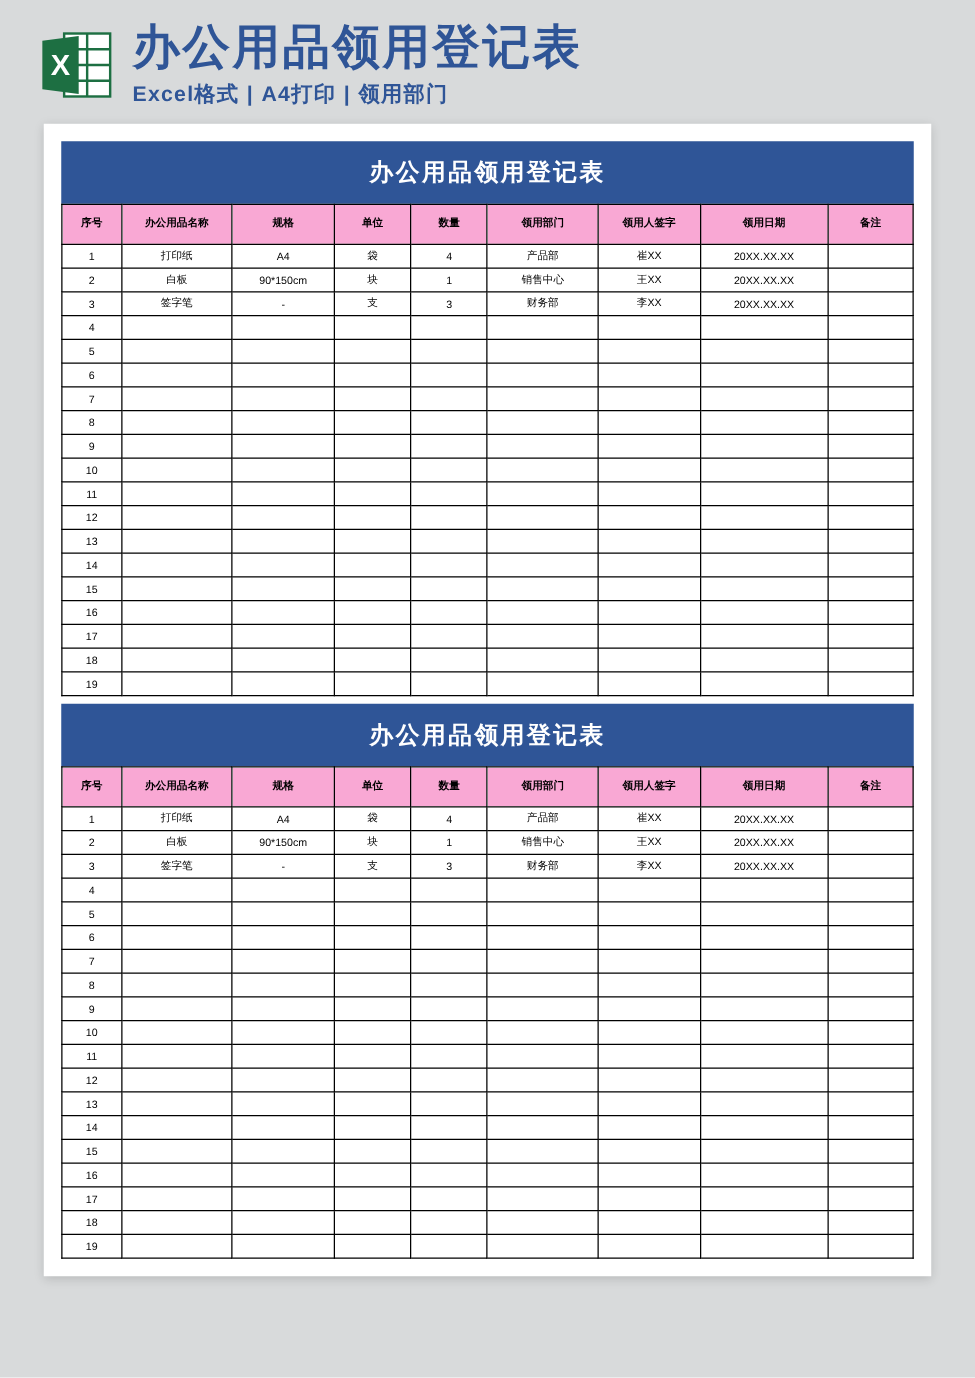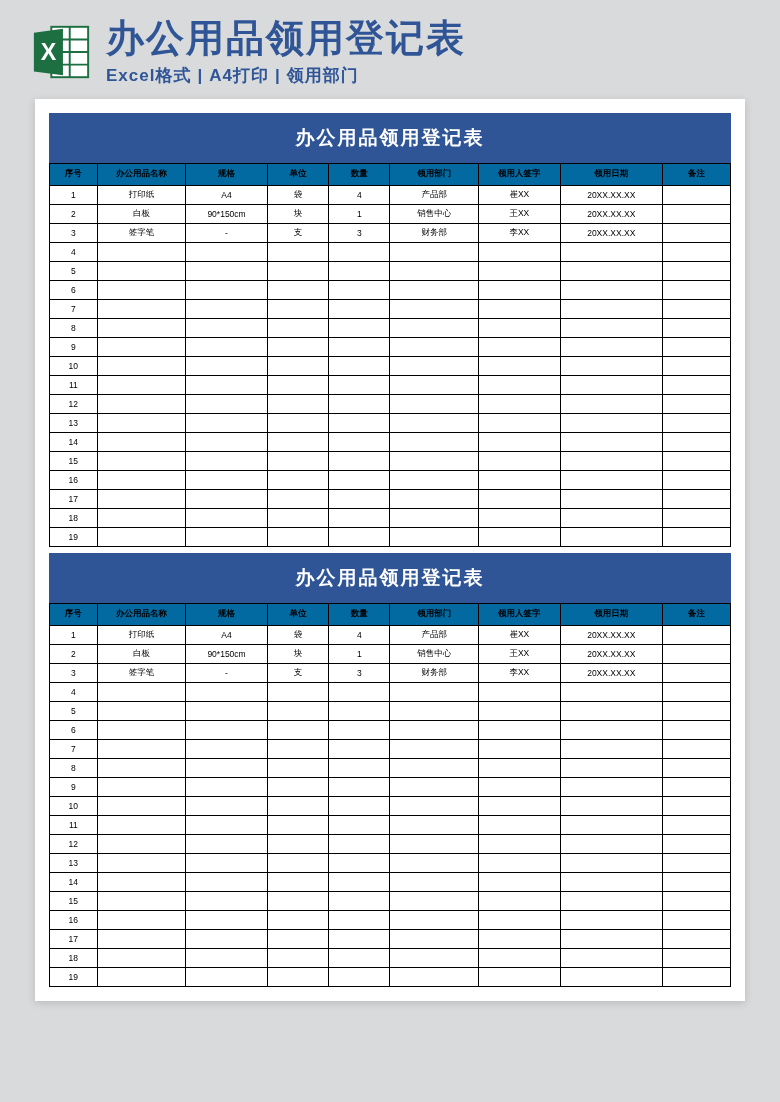--- a/index.html
+++ b/index.html
@@ -62,23 +62,23 @@
   }
   th, td {
     border: 1px solid #000000;
     text-align: center;
     font-size: 8.5px;
     height: 19px;
     overflow: hidden;
     white-space: nowrap;
   }
   th {
-    background: #0369a1;
+    background: #f9a8d4;
     font-weight: 700;
-    height: 22px;
+    height: 32px;
   }
   .col-seq { width: 7%; }
   .col-name { width: 13%; }
   .col-spec { width: 12%; }
   .col-unit { width: 9%; }
   .col-qty { width: 9%; }
   .col-dept { width: 13%; }
   .col-sig { width: 12%; }
   .col-date { width: 15%; }
   .col-note { width: 10%; }

